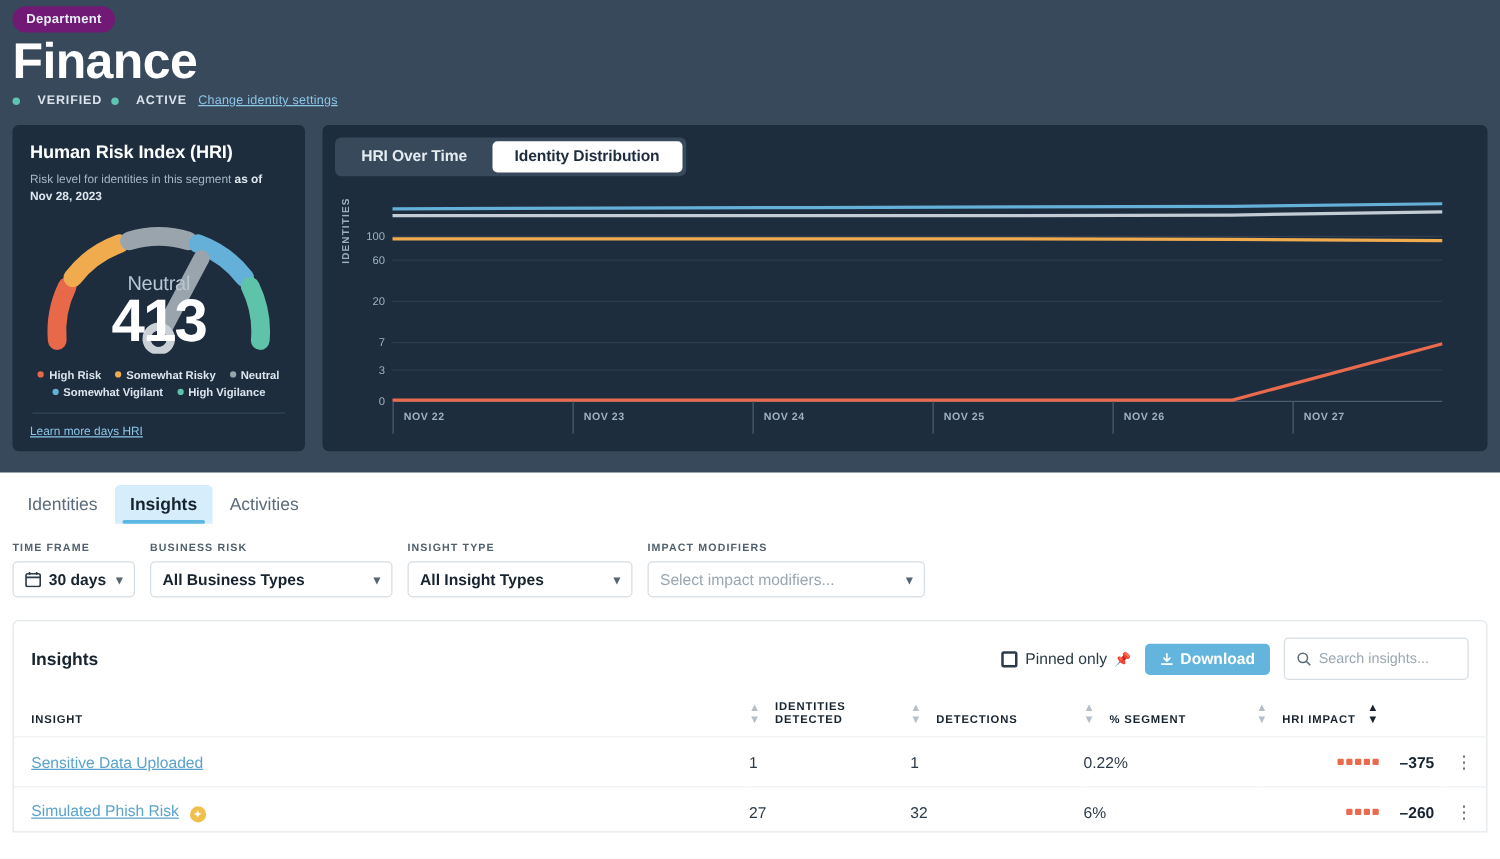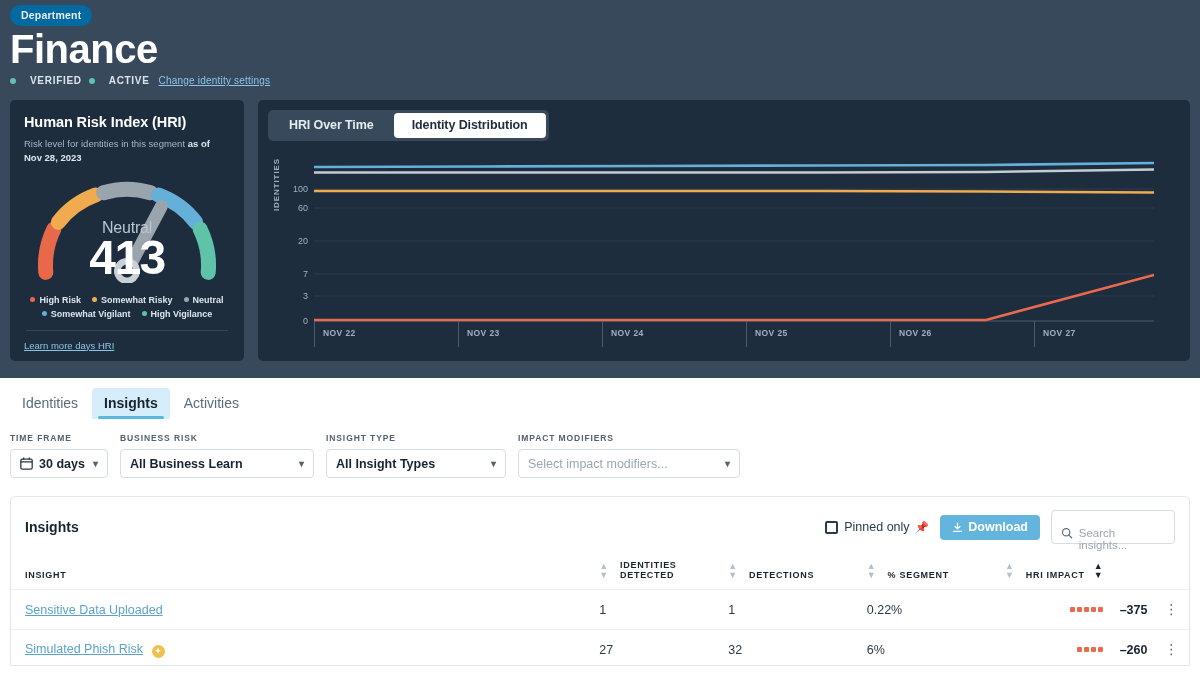--- a/index.html
+++ b/index.html
@@ -13,21 +13,21 @@
   
   .dark-top {
     background: #37495a;
     padding: 0 0 18px 0;
     height: 378px;
     position: relative;
   }
   .dept-pill {
     display: inline-block;
     margin: 5px 0 0 10px;
-    background: #0369a1;
+    background: #701a75;
     color: #e7edf2;
     font-size: 10.5px;
     font-weight: bold;
     letter-spacing: .2px;
     padding: 4px 11px 5px;
     border-radius: 11px;
   }
   .page-title {
     margin: 2px 0 0 10px;
     color: #ffffff;
@@ -174,22 +174,22 @@
   .pinned { display: flex; align-items: center; gap: 6px; font-size: 12.5px; color: #2b3a48; cursor: pointer; }
   .checkbox { width: 13px; height: 13px; border: 2px solid #2b3a48; border-radius: 2px; }
   .pin-icon { color: #e8684a; font-size: 11px; }
   .dl-btn {
     background: #64b5dd; color: #fff; border: none; border-radius: 4px;
     height: 25px; padding: 0 12px; font-size: 12.5px; font-weight: bold;
     display: flex; align-items: center; gap: 5px; cursor: pointer;
     font-family: "Liberation Sans", sans-serif;
   }
   .search-box {
-    border: 1px solid #d6dde3; border-radius: 4px; height: 26px; width: 124px;
-    display: flex; gap: 6px; padding: 16px 9px;
+    border: 1px solid #d6dde3; border-radius: 4px; height: 26px; width: 148px;
+    display: flex; align-items: center; gap: 6px; padding: 16px 9px;
     font-size: 11.5px; color: #9aa7b2;
   }
 
   table { width: 100%; border-collapse: collapse; }
   thead th {
     text-align: left; font-size: 9px; letter-spacing: .7px; font-weight: bold;
     color: #17242f; padding: 6px 0 9px; vertical-align: bottom;
     border-bottom: 1px solid #eef1f4;
   }
   th .sorter { color: #b4bfc9; font-size: 9px; line-height: 1; display: inline-block; }
@@ -364,21 +364,21 @@
           <line x1="11.5" y1="0.7" x2="11.5" y2="3.5" stroke="#2b3a48" stroke-width="1.6"></line>
         </svg>
         <span data-name="time-frame-value">30 days</span>
         <span class="chev" data-name="chevron-down-icon">▾</span>
       </div>
     </div>
 
     <div class="filter" data-name="filter-business-risk">
       <div class="filter-label" data-name="filter-business-risk-label">BUSINESS RISK</div>
       <div class="select w-risk" data-name="business-risk-select">
-        <span data-name="business-risk-value">All Business Learn</span>
+        <span data-name="business-risk-value">All Business Types</span>
         <span class="chev" data-name="chevron-down-icon">▾</span>
       </div>
     </div>
 
     <div class="filter" data-name="filter-insight-type">
       <div class="filter-label" data-name="filter-insight-type-label">INSIGHT TYPE</div>
       <div class="select w-type" data-name="insight-type-select">
         <span data-name="insight-type-value">All Insight Types</span>
         <span class="chev" data-name="chevron-down-icon">▾</span>
       </div>

